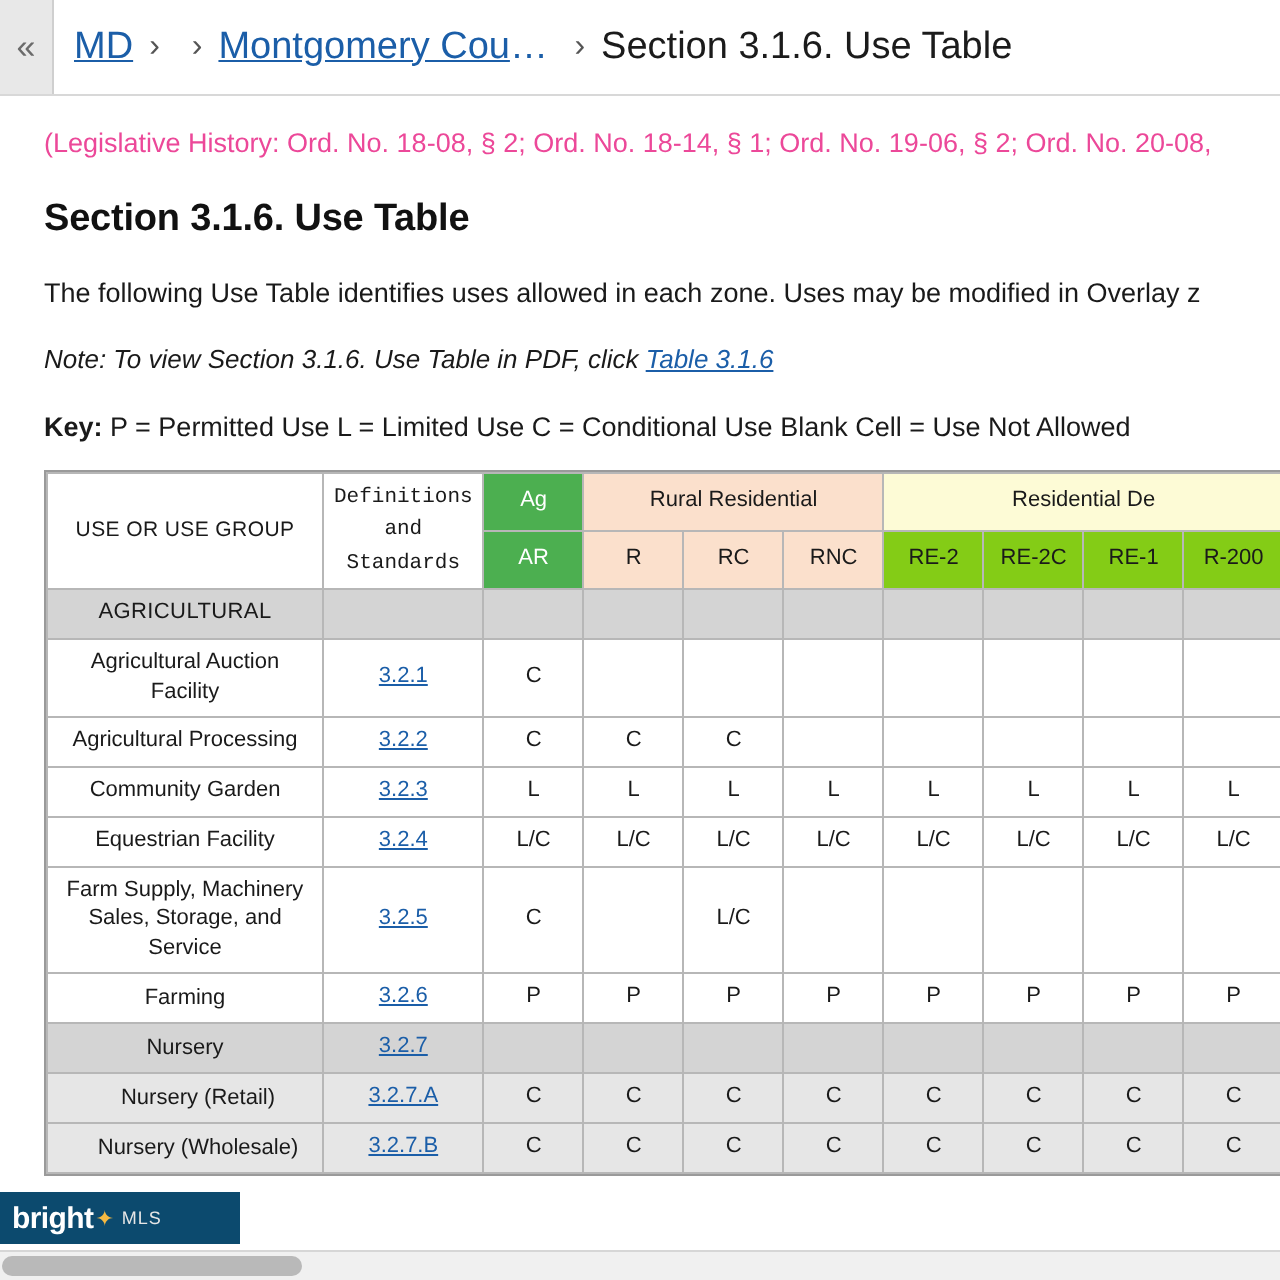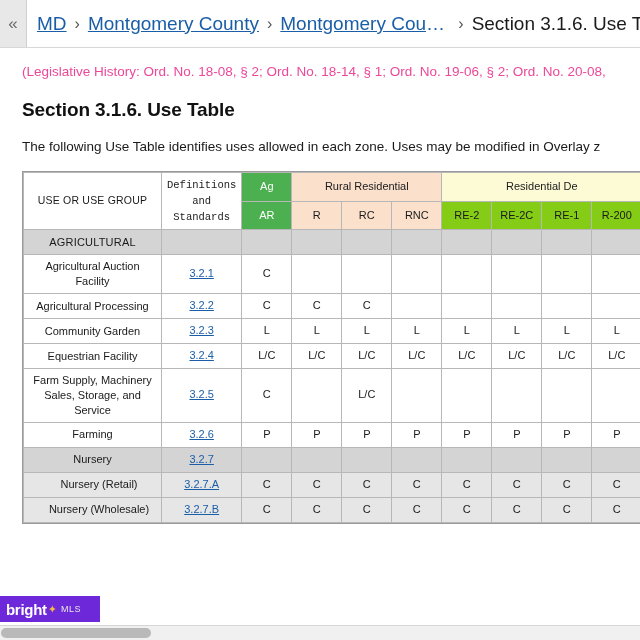--- a/index.html
+++ b/index.html
@@ -211,23 +211,23 @@
   .zone-cell { font-size: 11px; }
   .row-nursery td {
     background: #d4d4d4;
   }
 
   
   .watermark {
     position: absolute;
     left: 0;
     bottom: 18px;
-    width: 100px;
+    width: 120px;
     height: 26px;
-    background: #6d28d9;
+    background: #0c4a6e;
     display: flex;
     align-items: center;
     padding-left: 6px;
     box-sizing: border-box;
   }
   .watermark .bright {
     color: #ffffff;
     font-size: 15px;
     font-weight: bold;
     letter-spacing: -0.3px;
@@ -265,37 +265,43 @@
   }
 </style>
 </head>
 <body>
 
 <div class="breadcrumb-bar">
   <div class="collapse-handle">«</div>
   <div class="crumbs">
     <span class="crumb">MD</span>
     <span class="crumb-sep">›</span>
-    <span class="crumb">Montgomery County</span>
     <span class="crumb-sep">›</span>
     <span class="crumb truncated">Montgomery Count…</span>
     <span class="crumb-sep">›</span>
     <span class="crumb current">Section 3.1.6. Use Table</span>
   </div>
 </div>
 
 <div class="doc">
 
   <div class="legis-history">(Legislative History: Ord. No. 18-08, § 2; Ord. No. 18-14, § 1; Ord. No. 19-06, § 2; Ord. No. 20-08,</div>
 
   <h2 class="section-title">Section 3.1.6. Use Table</h2>
 
   <p class="intro">The following Use Table identifies uses allowed in each zone. Uses may be modified in Overlay z</p>
 
-
+  <p class="note">
+    <span>Note: To view Section 3.1.6. Use Table in PDF, click </span><a href="#">Table 3.1.6</a>
+  </p>
+
+  <p class="key">
+    <b>Key:</b>
+    <span>P = Permitted Use   L = Limited Use     C = Conditional Use   Blank Cell = Use Not Allowed</span>
+  </p>
 
   <div class="table-wrap">
     <table class="use-table">
       <colgroup>
         <col class="col-use">
           <col class="col-defs">
         <col class="col-ag">
         <col class="col-z">
           <col class="col-z">
           <col class="col-z">

